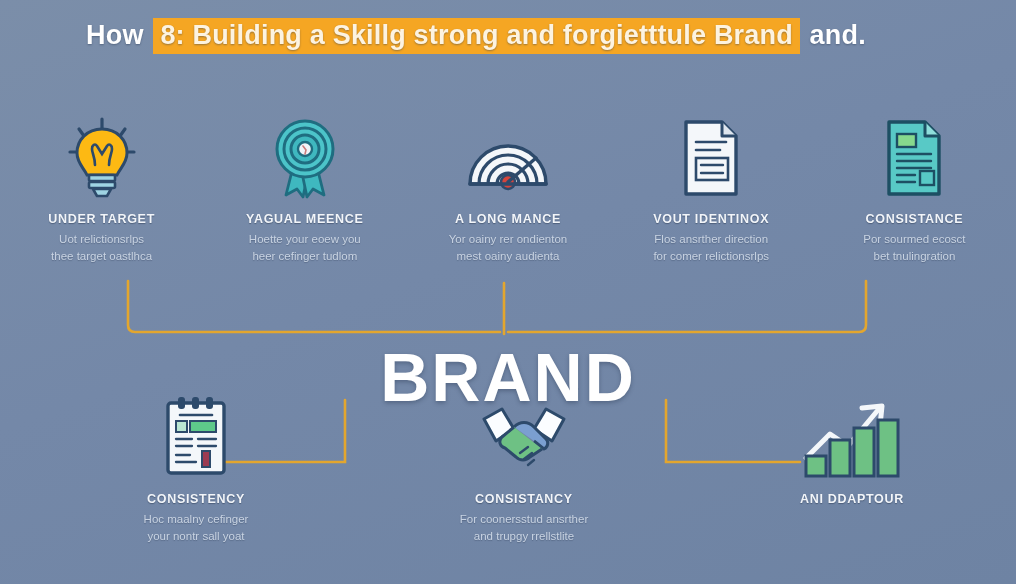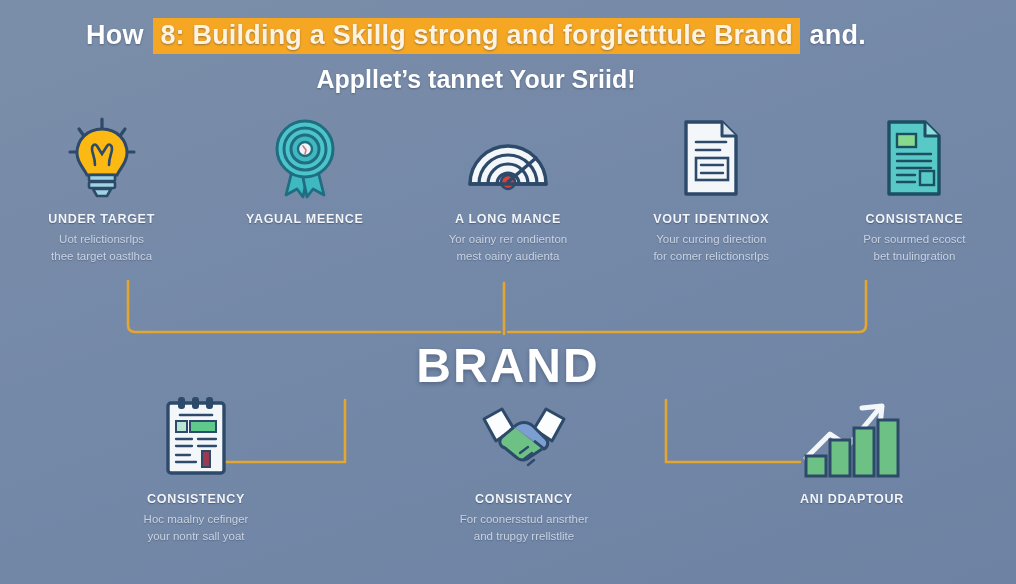--- a/index.html
+++ b/index.html
@@ -98,21 +98,21 @@
     text-shadow: 0 1px 1px rgba(40,55,80,0.35);
   }
 
   
   .brand-word {
     position: absolute;
     top: 338px;
     left: 0;
     width: 1016px;
     text-align: center;
-    font-size: 48px;
+    font-size: 68px;
     font-weight: bold;
     color: #ffffff;
     letter-spacing: 2px;
     text-shadow: 0 2px 4px rgba(40,55,80,0.4);
   }
 
   
   .connectors {
     position: absolute;
     top: 0; left: 0;
@@ -125,21 +125,20 @@
 <body>
 
 <div id="canvas">
 
   <div class="title-block">
     <div class="title-line1">
       <span>How</span>
       <span class="title-hl">8: Building a Skillg strong and forgietttule Brand</span>
       <span>and.</span>
     </div>
-    <div class="title-line2">Appllet’s tannet Your Sriid!</div>
   </div>
 
   <svg class="connectors" viewBox="0 0 1016 584" width="1016" height="584">
 
     <path d="M128 281 L128 325 Q128 332 135 332 L500 332" fill="none" stroke="#e3a62e" stroke-width="2.6" stroke-linecap="round"></path>
 
     <path d="M866 281 L866 325 Q866 332 859 332 L508 332" fill="none" stroke="#e3a62e" stroke-width="2.6" stroke-linecap="round"></path>
 
     <path d="M504 283 L504 334" fill="none" stroke="#e3a62e" stroke-width="2.6" stroke-linecap="round"></path>
 
@@ -180,20 +179,24 @@
           <path d="M24 56 L18 80 L29 74 L35 82 L40 58 Z" fill="#3fb8bf" stroke="#1f6d80" stroke-width="2.8" stroke-linejoin="round"></path>
           <path d="M50 56 L56 80 L45 74 L39 82 L34 58 Z" fill="#3fb8bf" stroke="#1f6d80" stroke-width="2.8" stroke-linejoin="round"></path>
           <circle cx="37" cy="34" r="28" fill="#4cc4c9" stroke="#1f6d80" stroke-width="3"></circle>
           <circle cx="37" cy="34" r="21" fill="none" stroke="#1f6d80" stroke-width="3"></circle>
           <circle cx="37" cy="34" r="14" fill="#3fb8bf" stroke="#1f6d80" stroke-width="3"></circle>
           <circle cx="37" cy="34" r="7" fill="#f0f4f8" stroke="#1f6d80" stroke-width="2.4"></circle>
           <path d="M35 31 l3 4 l-1 4" fill="none" stroke="#c97b7b" stroke-width="1.6" stroke-linecap="round"></path>
         </svg>
       </div>
       <div class="item-title">YAGUAL MEENCE</div>
+      <div class="item-desc">
+        <span>Hoette your eoew you</span><br>
+        <span>heer cefinger tudlom</span>
+      </div>
     </div>
 
     <div class="cell">
       <div class="icon-wrap">
         <svg width="88" height="80" viewBox="0 0 88 80">
           <path d="M6 66 A38 38 0 0 1 82 66 Z" fill="#f4f7fa" stroke="#2d4a6b" stroke-width="3.5" stroke-linejoin="round"></path>
           <path d="M15 66 A29 29 0 0 1 73 66" fill="none" stroke="#2d4a6b" stroke-width="3.2"></path>
           <path d="M24 66 A20 20 0 0 1 64 66" fill="none" stroke="#2d4a6b" stroke-width="3.2"></path>
           <path d="M33 66 A11 11 0 0 1 55 66" fill="none" stroke="#2d4a6b" stroke-width="3.2"></path>
           <circle cx="44" cy="64" r="7" fill="#d6453c" stroke="#2d4a6b" stroke-width="2.6"></circle>
@@ -219,21 +222,21 @@
           </g>
           <rect x="18" y="40" width="32" height="22" fill="none" stroke="#2d4a6b" stroke-width="2.6"></rect>
           <g stroke="#2d4a6b" stroke-width="2.4" stroke-linecap="round">
             <line x1="23" y1="47" x2="45" y2="47"></line>
             <line x1="23" y1="55" x2="45" y2="55"></line>
           </g>
         </svg>
       </div>
       <div class="item-title">VOUT IDENTINOX</div>
       <div class="item-desc">
-        <span>Your curcing direction</span><br>
+        <span>Flos ansrther direction</span><br>
         <span>for comer relictionsrlps</span>
       </div>
     </div>
 
     <div class="cell">
       <div class="icon-wrap">
         <svg width="66" height="80" viewBox="0 0 66 80">
           <path d="M8 4 L44 4 L58 18 L58 76 L8 76 Z" fill="#58c9c6" stroke="#1d4f63" stroke-width="3.4" stroke-linejoin="round"></path>
           <path d="M44 4 L44 18 L58 18" fill="#8fdedb" stroke="#1d4f63" stroke-width="3" stroke-linejoin="round"></path>
           <rect x="16" y="16" width="19" height="13" fill="#87d98d" stroke="#1d4f63" stroke-width="2.4"></rect>

